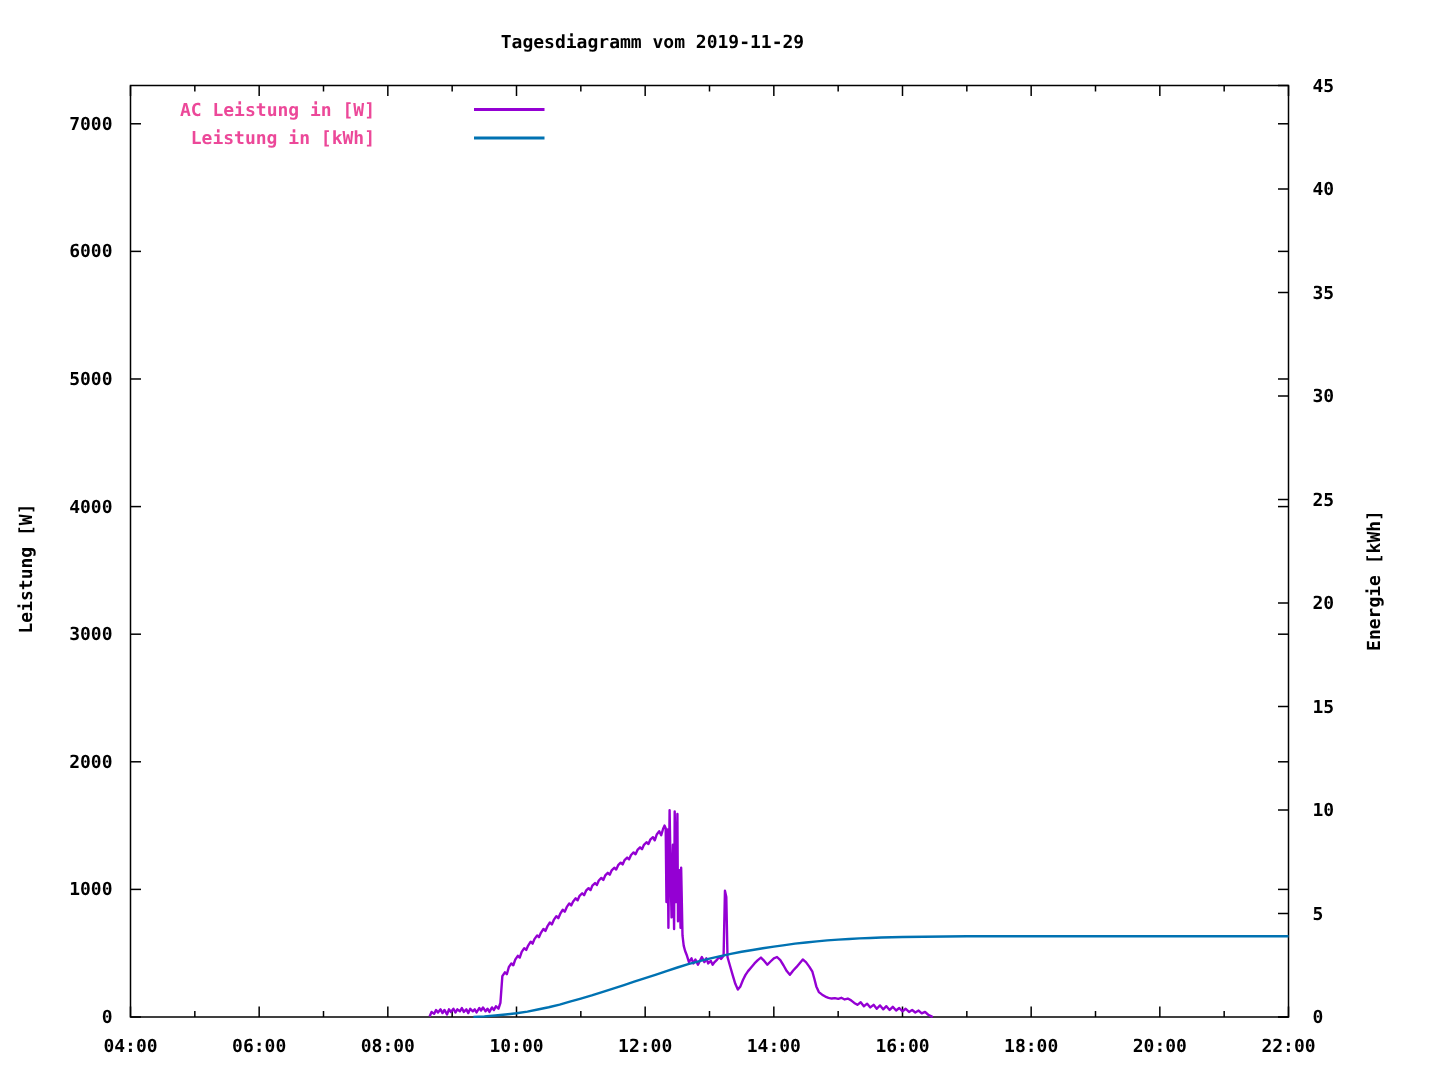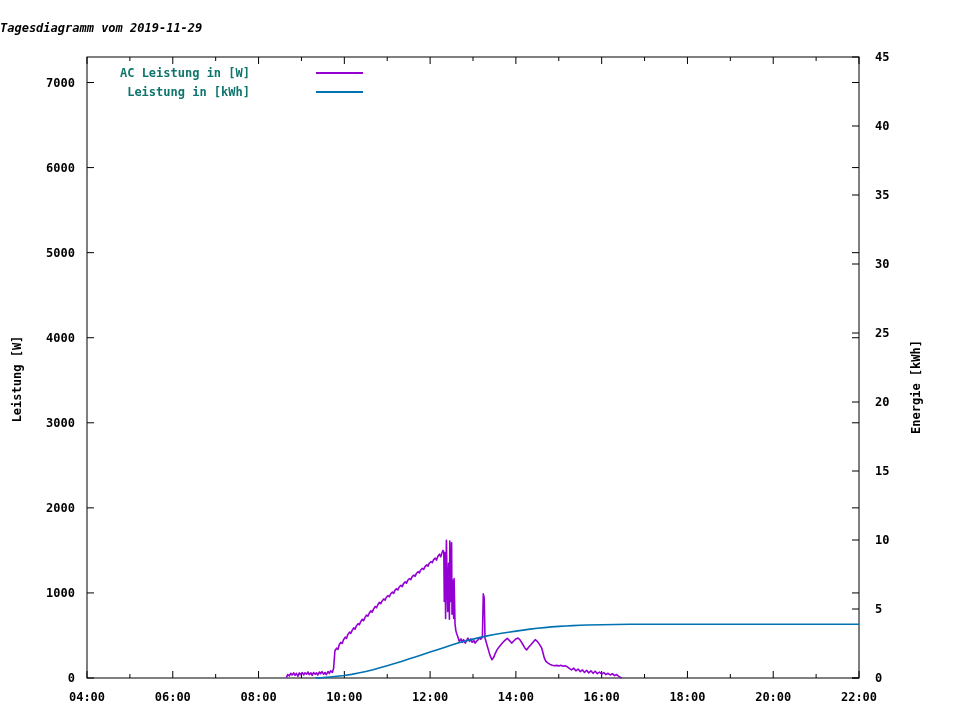--- a/index.html
+++ b/index.html
@@ -1,28 +1,28 @@
 <!DOCTYPE html>
 <html><head>
 <meta charset="utf-8">
 <style>
   html,body{margin:0;padding:0;background:#fff;}
   #stage{position:relative;width:960px;height:720px;background:#fff;overflow:hidden;
          font-family:"DejaVu Sans Mono",monospace;}
   svg{position:absolute;left:0;top:0;}
   svg text{font-family:"DejaVu Sans Mono",monospace;font-weight:bold;font-size:12px;fill:#000;}
-  .title{position:absolute;left:0;top:21px;width:870px;text-align:left;
-         font-weight:bold;font-size:12px;color:#000;font-style:italic;}
+  .title{position:absolute;left:0;top:21px;width:870px;text-align:center;
+         font-weight:bold;font-size:12px;color:#000;}
   .yl{position:absolute;left:-43px;top:372px;width:120px;text-align:center;
       transform:rotate(-90deg);font-weight:bold;font-size:12px;color:#000;}
   .y2l{position:absolute;left:856px;top:380px;width:120px;text-align:center;
       transform:rotate(-90deg);font-weight:bold;font-size:12px;color:#000;}
   .legend{position:absolute;left:78px;top:63px;}
   .lrow{display:flex;align-items:center;height:19px;}
-  .llabel{display:inline-block;width:172px;text-align:right;font-weight:bold;font-size:12px;color:#0f766e;white-space:pre;}
+  .llabel{display:inline-block;width:172px;text-align:right;font-weight:bold;font-size:12px;color:#ec4899;white-space:pre;}
   .lline{display:inline-block;width:47px;height:2px;margin-left:66px;background:#000;}
 </style>
 </head>
 <body>
 
 <div id="stage">
   <svg id="plot" width="960" height="720">
       <rect x="87" y="57" width="772" height="621" fill="none" stroke="#000000" stroke-width="1"></rect>
       <line x1="87" y1="678" x2="87" y2="671" stroke="#000"></line>
       <line x1="87" y1="57" x2="87" y2="64" stroke="#000"></line>

